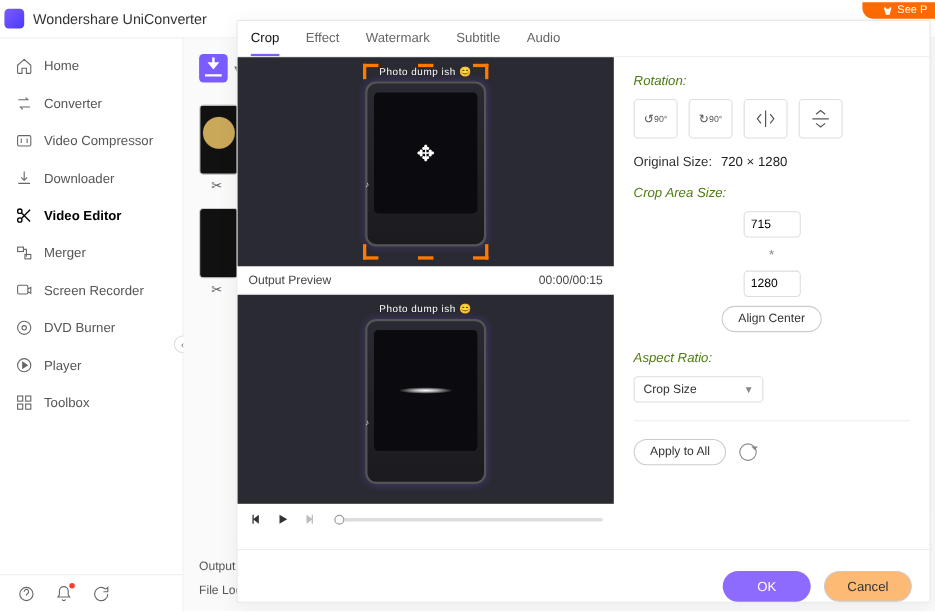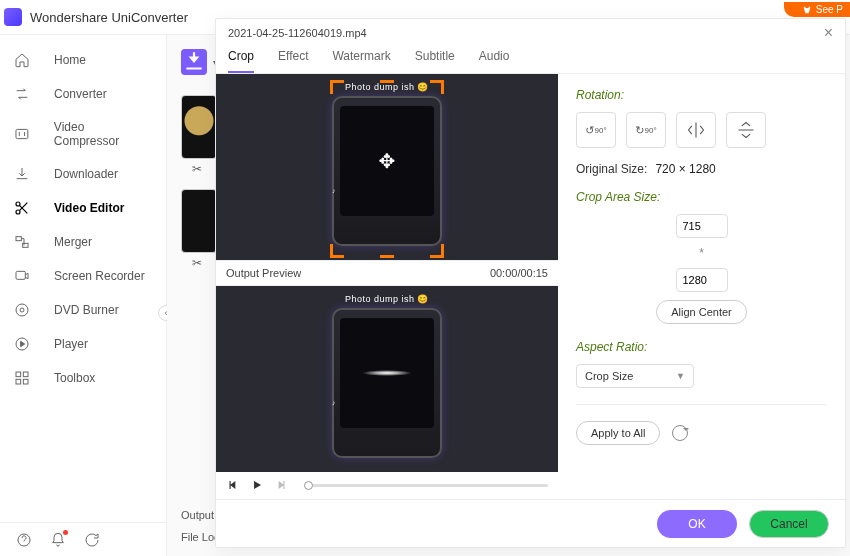--- a/index.html
+++ b/index.html
@@ -3,21 +3,21 @@
 <meta charset="utf-8">
 <style>
 * { margin: 0; padding: 0; box-sizing: border-box; font-family: -apple-system, BlinkMacSystemFont, "Segoe UI", Arial, sans-serif; }
 body { width: 850px; height: 556px; background: #fff; overflow: hidden; position: relative; }
 .titlebar { height: 35px; display: flex; align-items: center; padding: 0 4px; border-bottom: 1px solid #eee; }
 .titlebar .logo { width: 18px; height: 18px; border-radius: 4px; background: linear-gradient(135deg,#7b5cff,#4a3aff); margin-right: 8px; }
 .titlebar .appname { font-size: 13px; color: #333; font-weight: 500; }
 .see-badge { position: absolute; right: -5px; top: 2px; background: #ff6a00; color: #fff; font-size: 10px; padding: 2px 12px 2px 18px; border-radius: 0 0 0 10px; display:flex; align-items:center; gap:4px;}
 .main { display: flex; height: 521px; }
 .sidebar { width: 167px; border-right: 1px solid #eee; padding-top: 8px; position: relative; }
-.side-item { display: flex; align-items: center; padding: 9px 14px; font-size: 12px; color: #555; cursor: pointer; gap: 24px; }
+.side-item { display: flex; align-items: center; padding: 9px 14px; font-size: 12px; color: #555; cursor: pointer; gap: 10px; }
 .side-item.active { font-weight: 600; color: #000; }
 .side-item .icn { width: 16px; height: 16px; display: flex; align-items: center; justify-content: center; color: #666; }
 .collapse-btn { position: absolute; right: -8px; top: 270px; width: 16px; height: 16px; background: #fff; border: 1px solid #ddd; border-radius: 50%; display: flex; align-items: center; justify-content: center; font-size: 9px; color: #666; cursor: pointer;}
 .content { flex: 1; position: relative; background: #fafafa; }
 .toolbar-stub { position:absolute; left:14px; top:14px; display:flex; align-items:center; gap:6px;}
 .toolbar-stub .addic { width:26px; height:26px; background:#7b5cff; border-radius:4px; display:flex; align-items:center; justify-content:center; color:#fff; }
 .thumb-col { position:absolute; left:14px; top:60px; width:36px; }
 .thumb { width:36px; height:64px; border:1px solid #ccc; border-radius:4px; margin-bottom:30px; background:#222 center/cover; position:relative; }
 .thumb.t1 { background: radial-gradient(circle at 50% 40%, #caa85a 0 14px, #111 15px);}
 .thumb .cut { position:absolute; bottom:-18px; left:10px; font-size:12px; color:#555;}
@@ -69,23 +69,23 @@
 .size-row { display:flex; align-items:center; gap:8px; margin-bottom:16px;flex-direction:column;}
 .num-in { width:52px; height:24px; border:1px solid #ddd; border-radius:4px; padding:0 6px; font-size:11px;}
 .star { color:#888; font-size:12px;}
 .btn-outline { height:24px; padding:0 14px; border:1px solid #ccc; border-radius:12px; background:#fff; font-size:11px; color:#333; cursor:pointer;}
 .select { width:118px; height:24px; border:1px solid #ddd; border-radius:4px; padding:0 8px; font-size:11px; color:#333; background:#fff; display:flex; align-items:center; justify-content:space-between; cursor:pointer;}
 .hr { border:none; border-top:1px solid #eee; margin:16px 0;}
 .apply-row { display:flex; align-items:center; gap:12px;}
 .refresh-ic{ width:16px; height:16px; border:1.5px solid #888; border-radius:50%; position:relative; cursor:pointer;}
 .refresh-ic::after{content:"";position:absolute;right:-2px;top:2px;border:3px solid transparent;border-top-color:#888;}
 
-.modal-footer { height:48px; border-top:1px solid #eee; display:flex; align-items:center; justify-content:flex-end; gap:12px; padding:0 16px;}
+.modal-footer { height:48px; border-top:1px solid #eee; display:flex; align-items:flex-end; justify-content:flex-end; gap:12px; padding:0 16px;}
 .btn-primary { width:80px; height:28px; background:#8e6bff; color:#fff; border:none; border-radius:14px; font-size:12px; cursor:pointer;}
-.btn-secondary { width:80px; height:28px; background:#22c55e; color:#333; border:1px solid #ccc; border-radius:14px; font-size:12px; cursor:pointer;}
+.btn-secondary { width:80px; height:28px; background:#fdba74; color:#333; border:1px solid #ccc; border-radius:14px; font-size:12px; cursor:pointer;}
 
 svg { width:100%; height:100%; }
 </style>
 </head>
 <body>
 
 <div class="titlebar">
   <div class="logo"></div>
   <div class="appname">Wondershare UniConverter</div>
   <div class="see-badge">
@@ -223,24 +223,20 @@
         </div>
     </div>
     <div class="footer-area">
       <div>Output F</div>
       <div>File Loca</div>
     </div>
   </div>
 </div>
 
 <div class="modal">
-  <div class="modal-head">
-    <span>2021-04-25-112604019.mp4</span>
-    <span class="close">×</span>
-  </div>
   <div class="tabs">
     <div class="tab active">Crop</div>
     <div class="tab">Effect</div>
     <div class="tab">Watermark</div>
     <div class="tab">Subtitle</div>
     <div class="tab">Audio</div>
   </div>
   <div class="modal-body">
     <div class="preview-col">
       <div class="vp top">

